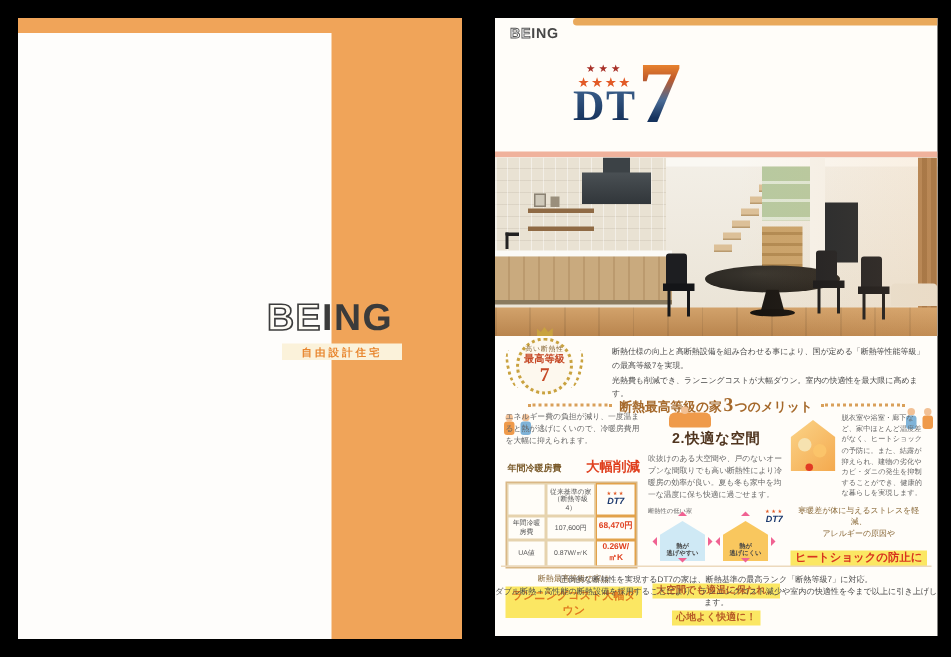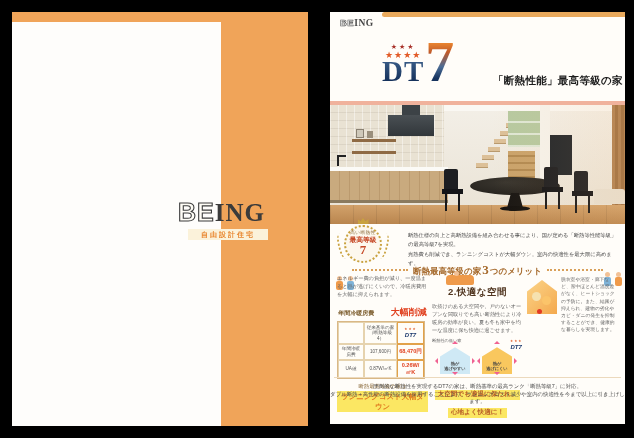--- a/index.html
+++ b/index.html
@@ -5,21 +5,21 @@
   * { margin:0; padding:0; box-sizing:border-box; }
   html,body { width:634px; height:438px; background:#000; font-family:"Liberation Sans",sans-serif; }
   .abs { position:absolute; }
   #canvas { position:relative; width:634px; height:438px; background:#000; overflow:hidden; }
 
   
   .page-left { position:absolute; left:12px; top:12px; width:296px; height:414px; background:#f0a459; }
   .cover-white { position:absolute; left:0; top:10px; width:209px; height:404px; background:#fefdfb; }
   .cover-logo { position:absolute; left:166px; top:186px; font-size:25px; font-weight:bold; letter-spacing:1px; color:#3d3d3d; white-space:nowrap; }
   .txt-outline { color:#fffdf6; -webkit-text-stroke:1.1px #3d3d3d; }
-  .txt-solid { color:#3b3b3b;font-family:Liberation Serif, serif; }
+  .txt-solid { color:#3b3b3b; }
   .cover-band { position:absolute; left:176px; top:217px; width:80px; height:11px; background:#fbf2da; display:flex; align-items:center; justify-content:center; }
   .cover-band span { font-size:7px; font-weight:bold; color:#e8862e; letter-spacing:2px; }
 
   
   .page-right { position:absolute; left:330px; top:12px; width:295px; height:412px; background:#fffdf9; overflow:hidden; }
   .top-swoosh { position:absolute; right:0; top:0; width:243px; height:5px; background:#e9a95c; border-radius:6px 0 0 6px; }
   .brand-small { position:absolute; left:10px; top:5px; font-size:9.5px; font-weight:bold; letter-spacing:0.5px; white-space:nowrap; }
   .brand-small .txt-outline { -webkit-text-stroke:0.6px #555; color:#fff; }
   .brand-small .txt-solid { color:#474747; }
 
@@ -185,21 +185,20 @@
     </div>
 
     <div class="dt7">
       <div class="dt7-left">
         <span class="stars-top">★★★</span>
         <span class="stars-bottom">★★★★</span>
         <span class="dt-text">DT</span>
       </div>
       <span class="seven">7</span>
     </div>
-    <div class="tagline">「断熱性能」最高等級の家</div>
 
     <div class="photo-divider"></div>
 
     <div class="photo">
       <div class="abs ph-ceiling"></div>
       <div class="abs ph-tilewall"></div>
       <div class="abs ph-chimney"></div>
       <div class="abs ph-hood"></div>
       <div class="abs ph-shelf" style="top:34px"></div>
       <div class="abs ph-shelf" style="top:46px"></div>
@@ -341,19 +340,24 @@
       </div>
     </div>
 
     <div class="col col3">
       <div class="m3-row">
         <div class="house3">
           <div class="m3-sun"></div>
         </div>
         <div class="m3-body">脱衣室や浴室・廊下など、家中ほとんど温度差がなく、ヒートショックの予防に。また、結露が抑えられ、建物の劣化やカビ・ダニの発生を抑制することができ、健康的な暮らしを実現します。</div>
       </div>
+      <div class="col-foot">
+        <span class="cf-small">寒暖差が体に与えるストレスを軽減、</span>
+        <span class="cf-small">アレルギーの原因や</span>
+        <span class="cf-hl rd">ヒートショックの防止に</span>
+      </div>
     </div>
 
     <div class="bottom-rule"></div>
     <div class="bottom-text bt1">圧倒的な断熱性を実現するDT7の家は、断熱基準の最高ランク「断熱等級7」に対応。</div>
     <div class="bottom-text bt2">ダブル断熱＋高性能の断熱設備を採用することにより、ランニングコスト減少や室内の快適性を今まで以上に引き上げします。</div>
   </div>
 </div>
 
 </body></html>

